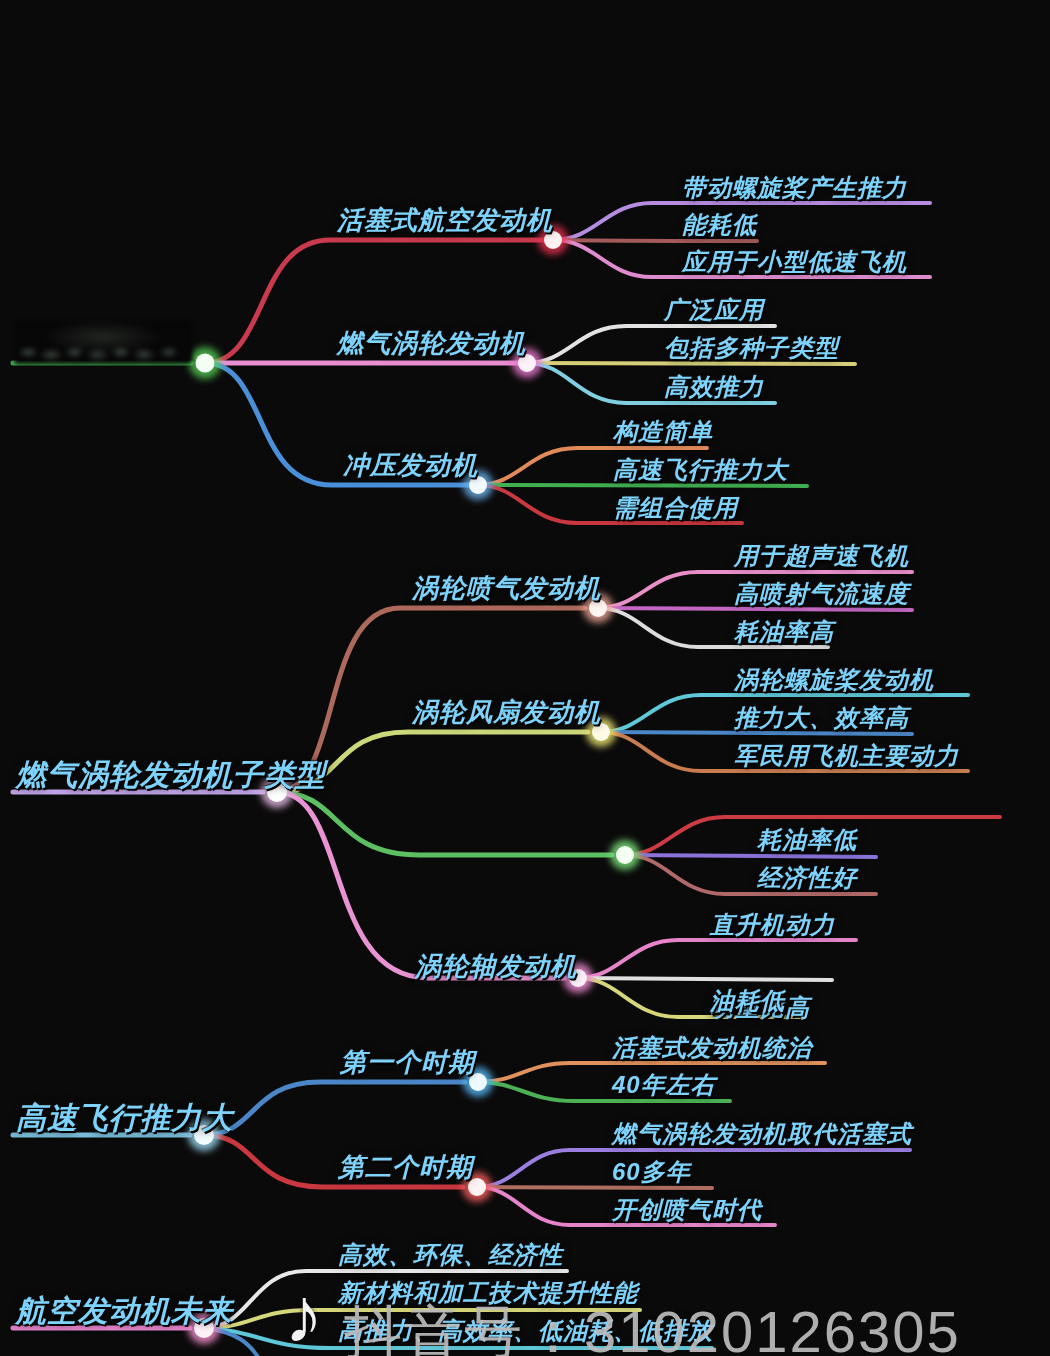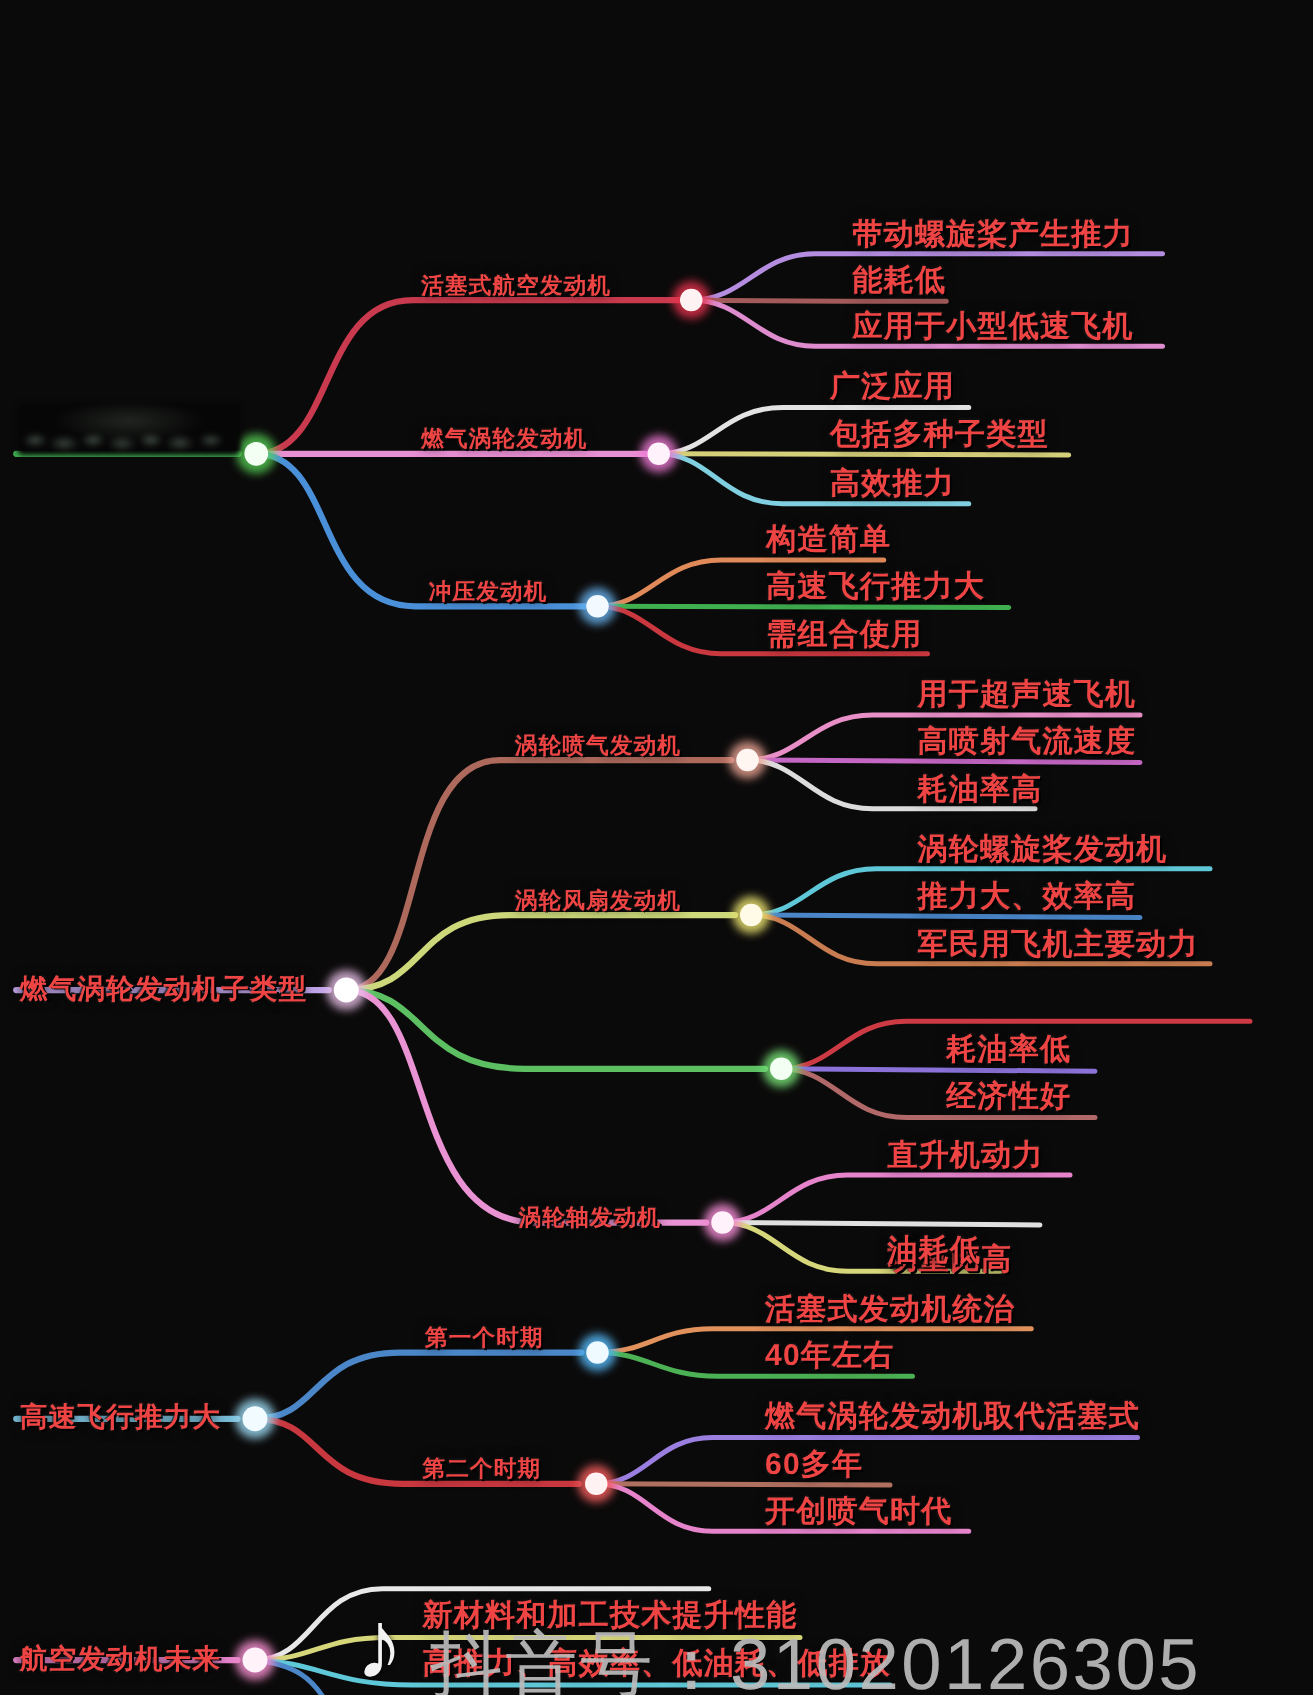--- a/index.html
+++ b/index.html
@@ -3,26 +3,27 @@
 <meta charset="utf-8">
 <style>
   html,body{margin:0;padding:0;background:#000;}
   .stage{
     position:relative;width:1050px;height:1356px;overflow:hidden;
     background:#0b0a0a;
     font-family:"Liberation Sans","DejaVu Sans",sans-serif;
   }
   .stage svg{position:absolute;left:0;top:0;}
   .lbl{
-    position:absolute;color:#ef4444;font-weight:700;white-space:nowrap;
+    position:absolute;color:#7dd3fc;font-weight:700;white-space:nowrap;
     line-height:1.15;letter-spacing:1px;
     text-shadow:1.5px 1.5px 0 #000,-1px -1px 0 rgba(0,0,0,.55),0 0 9px rgba(0,0,0,.85),0 0 2px rgba(255,255,255,.35);
-  }
-  .fs-root{font-size:22px;margin-top:20px;}
-  .fs-branch{font-size:18px;margin-top:12px;}
+    font-style:italic;
+  }
+  .fs-root{font-size:30px;}
+  .fs-branch{font-size:26px;}
   .fs-leaf{font-size:24px;}
   .redacted{
     position:absolute;left:14px;top:322px;width:178px;height:42px;border-radius:4px;
     background-image:
       radial-gradient(10px 6px at 8% 72%, rgba(190,230,200,.30), transparent 100%),
       radial-gradient(12px 7px at 21% 78%, rgba(200,235,210,.26), transparent 100%),
       radial-gradient(10px 6px at 34% 72%, rgba(190,230,200,.30), transparent 100%),
       radial-gradient(12px 7px at 47% 78%, rgba(200,235,210,.24), transparent 100%),
       radial-gradient(10px 6px at 60% 72%, rgba(190,230,200,.30), transparent 100%),
       radial-gradient(12px 7px at 73% 77%, rgba(200,235,210,.26), transparent 100%),
@@ -199,19 +200,20 @@
   <div class="lbl fs-root" style="left:16px;top:1101px">高速飞行推力大</div>
   <div class="lbl fs-branch" style="left:340px;top:1048px">第一个时期</div>
   <div class="lbl fs-leaf" style="left:612px;top:1034px">活塞式发动机统治</div>
   <div class="lbl fs-leaf" style="left:612px;top:1071px">40年左右</div>
   <div class="lbl fs-branch" style="left:338px;top:1153px">第二个时期</div>
   <div class="lbl fs-leaf" style="left:612px;top:1120px">燃气涡轮发动机取代活塞式</div>
   <div class="lbl fs-leaf" style="left:612px;top:1158px">60多年</div>
   <div class="lbl fs-leaf" style="left:612px;top:1196px">开创喷气时代</div>
 
   <div class="lbl fs-root" style="left:16px;top:1294px">航空发动机未来</div>
+  <div class="lbl fs-leaf" style="left:338px;top:1241px">高效、环保、经济性</div>
   <div class="lbl fs-leaf" style="left:338px;top:1279px">新材料和加工技术提升性能</div>
   <div class="lbl fs-leaf" style="left:338px;top:1317px;z-index:5">高推力、高效率、低油耗、低排放</div>
 
   <div class="wm-icon">♪</div>
   <div class="wm-text">抖音号：31020126305</div>
 
 </div>
 
 </body></html>

